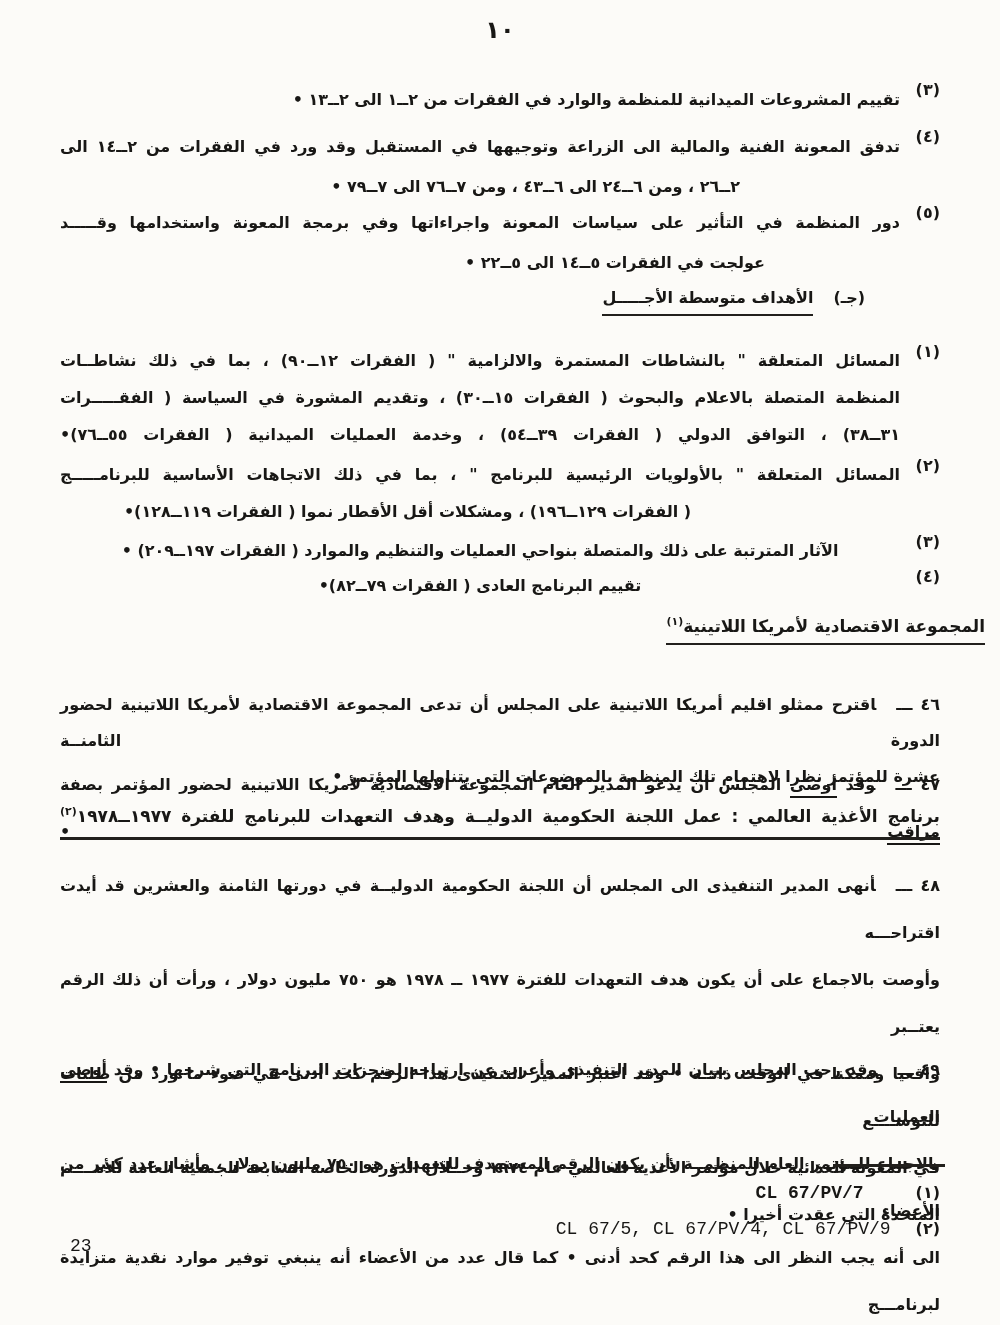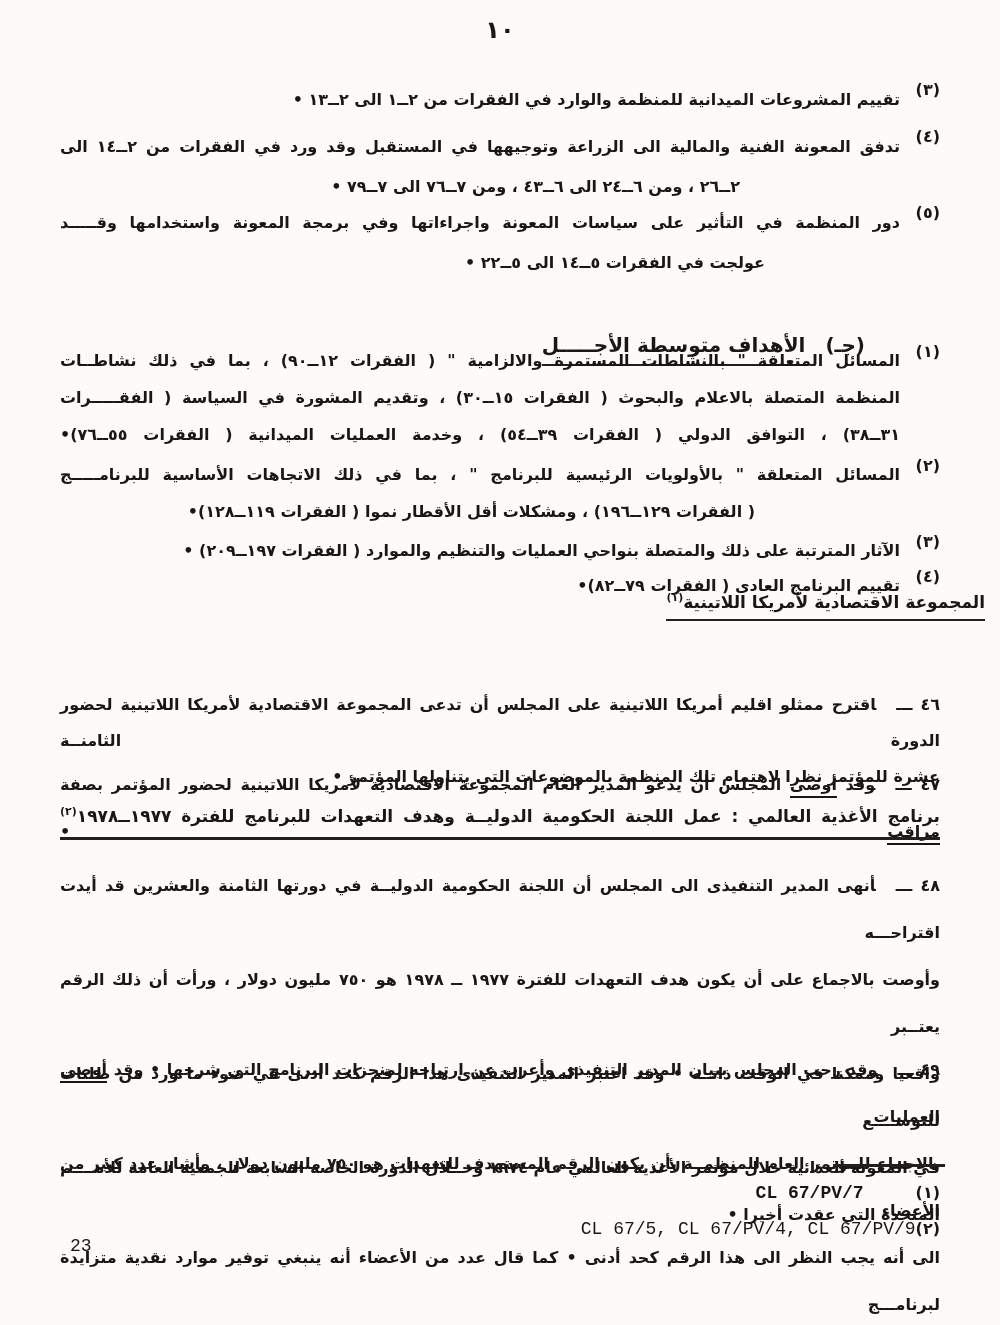--- a/index.html
+++ b/index.html
@@ -12,48 +12,48 @@
     color:#181715; font-weight:700; font-size:16px;
   }
   .abs { position:absolute; }
   .pagenum-top { top:16px; left:0; width:100%; text-align:center; font-size:24px; letter-spacing:2px; }
   .ln { line-height:38px; white-space:nowrap; }
   .j { text-align:justify; text-align-last:justify; white-space:normal; }
   .item { right:60px; width:880px; display:flex; direction:rtl; }
   .item .mark { flex:0 0 40px; }
   .item .body { flex:1 1 auto; min-width:0; }
   .lh40 .ln { line-height:40px; }
-  .lh37 .ln { line-height:37px; }
+  .lh37 .ln { line-height:37px;text-align:center; }
   .ind160 { padding-right:160px; }
   .ind145 { padding-right:145px; }
   .ind135 { padding-right:135px; }
-  .c-head { top:288px; right:135px; direction:rtl; font-size:20px;margin-top:45px; }
+  .c-head { top:288px; right:135px; direction:rtl; font-size:16px; }
   .c-head .clabel { margin-left:20px; }
   .und { border-bottom:2.5px solid #22201d; padding-bottom:7px; display:inline-block; }
-  .lat-head { top:592px; right:15px; direction:rtl; font-size:17px; }
+  .lat-head { top:616px; right:15px; direction:rtl; font-size:17px; }
   .wfp-head {
     top:806px; right:60px; width:880px; direction:rtl; font-size:17px;
     border-bottom:3px solid #22201d; padding-bottom:11px;
     text-align:justify; text-align-last:justify;
   }
   sup { font-size:11px; vertical-align:super; line-height:0; }
   .para { right:60px; width:880px; direction:rtl; }
   .para .ln { line-height:47px; }
   .p46 .ln { line-height:36px; }
   .pnum { margin-left:20px; }
   .uw { border-bottom:2px solid #181715; padding-bottom:2px; }
   .fnsep { top:1164px; right:55px; width:112px; border-top:3px solid #22201d; }
   .fn { display:flex; direction:rtl; align-items:baseline; }
   .fn .fmark { flex:0 0 auto; font-size:16px; }
   .fn .ftext {
     font-family:"Liberation Mono", monospace; font-weight:400; font-size:18px;
     direction:ltr; unicode-bidi:isolate;
   }
   .fn1 { top:1183px; right:60px; } .fn1 .ftext { margin-right:52px;font-weight:bold; }
-  .fn2 { top:1219px; right:60px; } .fn2 .ftext { margin-right:0; }
+  .fn2 { top:1219px; right:60px; } .fn2 .ftext { margin-right:25px; }
   .pagenum-bottom { top:1236px; left:70px; font-family:"Liberation Mono", monospace; font-weight:400; font-size:18px;text-align:right; }
 </style>
 </head>
 <body>
 
 <div class="page">
 
   <div class="abs pagenum-top">١٠</div>
 
   <div class="abs item lh40" style="top:80px;">

